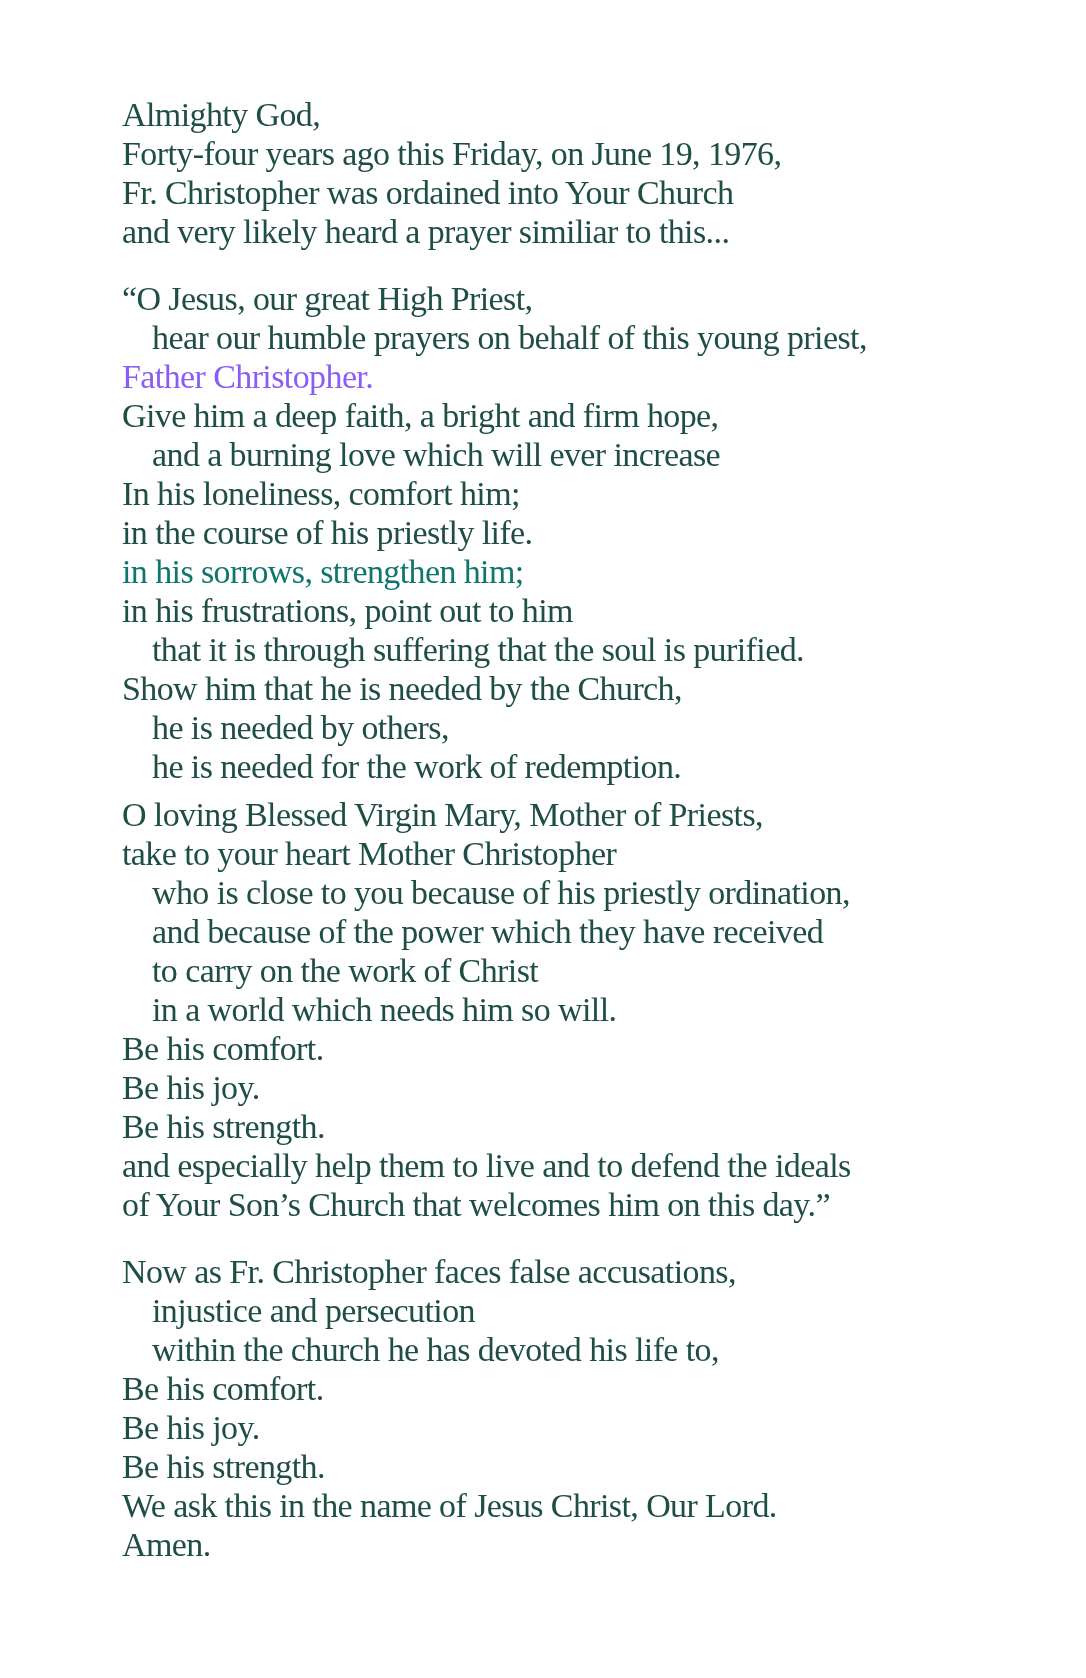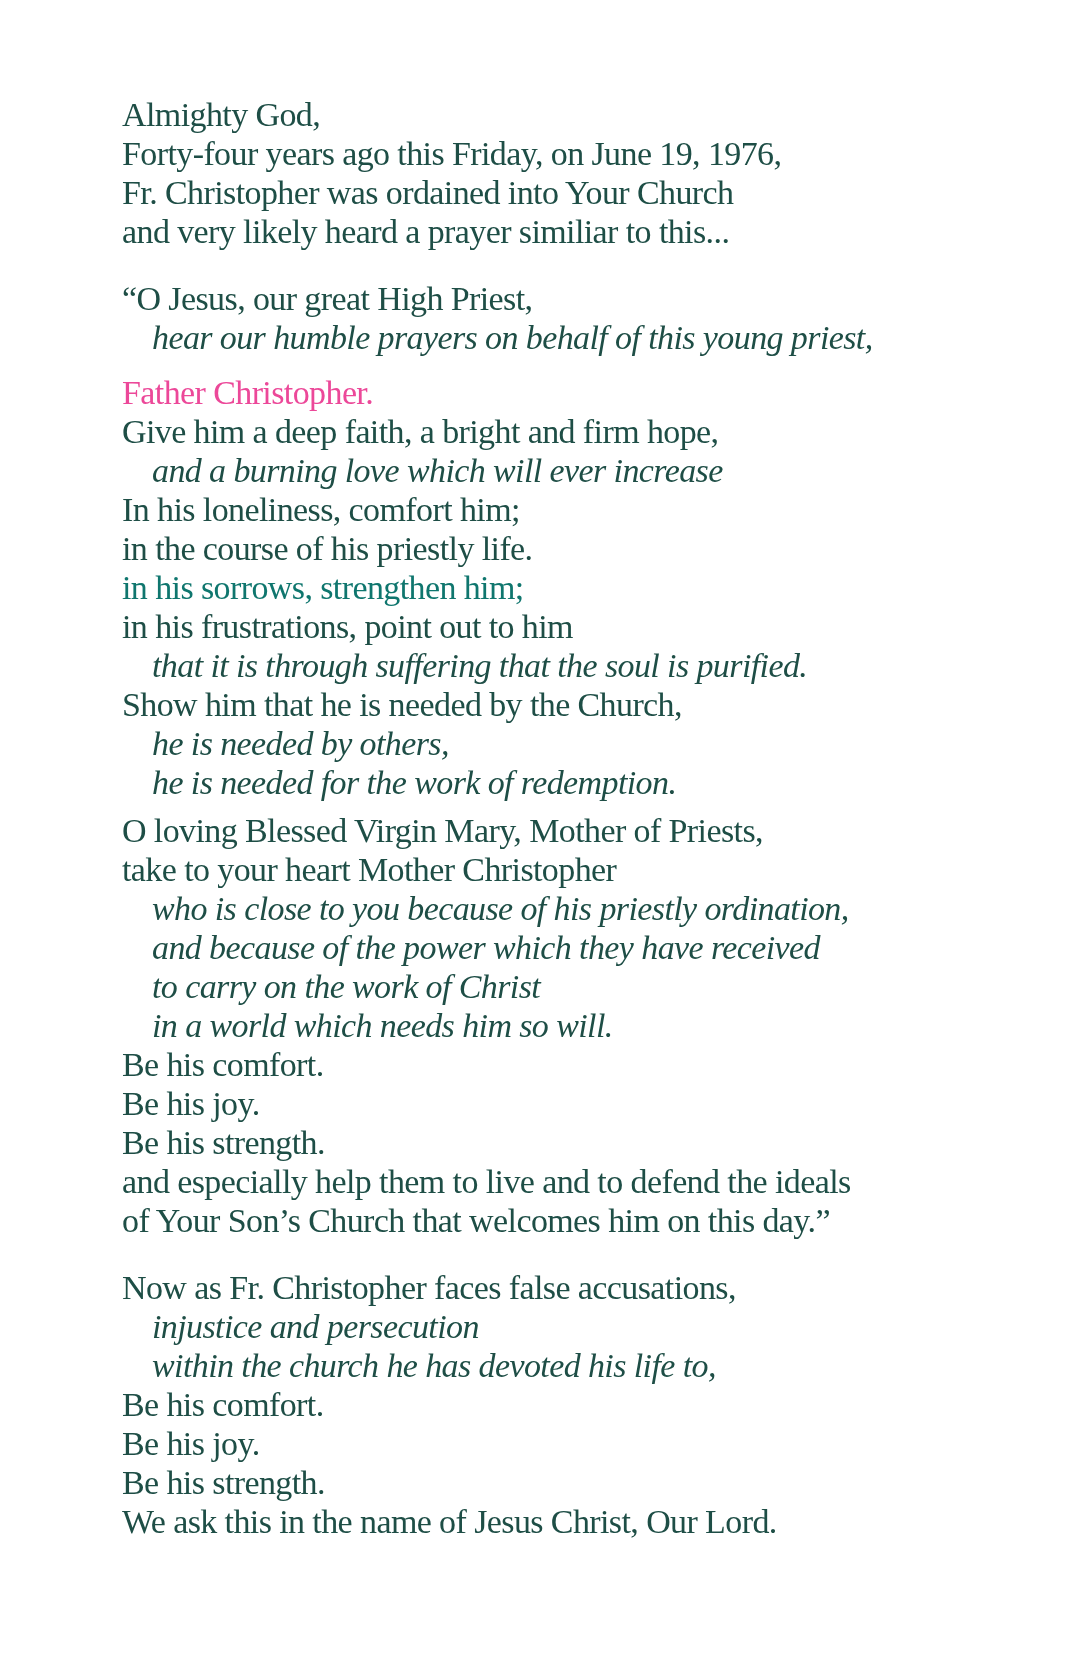--- a/index.html
+++ b/index.html
@@ -28,38 +28,37 @@
   }
   .line {
     font-size: 34px;
     line-height: 39px;
     letter-spacing: -0.6px;
     color: #1e4e46;
     white-space: pre;
   }
   .line.indented {
     padding-left: 30px;
-    font-style: italic;
   }
 </style>
 </head>
 <body>
 
 <div class="page">
   <div id="prayer-container">
       <div class="stanza">
         <div class="line" style="color: rgb(30, 78, 70);">Almighty God,</div>
         <div class="line" style="color: rgb(30, 78, 70);">Forty-four years ago this Friday, on June 19, 1976,</div>
         <div class="line" style="color: rgb(30, 78, 70);">Fr. Christopher was ordained into Your Church</div>
         <div class="line" style="color: rgb(30, 78, 70);">and very likely heard a prayer similiar to this...</div>
       </div>
       <div class="stanza">
         <div class="line" style="color: rgb(30, 78, 70);">“O Jesus, our great High Priest,</div>
         <div class="line indented" style="color: rgb(30, 78, 70);">hear our humble prayers on behalf of this young priest,</div>
-        <div class="line" style="color: #ec4899; margin-top: 16px;">Father Christopher.</div>
+        <div class="line" style="color: #8b5cf6;">Father Christopher.</div>
         <div class="line" style="color: rgb(30, 78, 70);">Give him a deep faith, a bright and firm hope,</div>
         <div class="line indented" style="color: rgb(30, 78, 70);">and a burning love which will ever increase</div>
         <div class="line" style="color: rgb(30, 78, 70);">In his loneliness, comfort him;</div>
         <div class="line" style="color: rgb(30, 78, 70);">in the course of his priestly life.</div>
         <div class="line" style="color: #0f766e;">in his sorrows, strengthen him;</div>
         <div class="line" style="color: rgb(30, 78, 70);">in his frustrations, point out to him</div>
         <div class="line indented" style="color: rgb(30, 78, 70);">that it is through suffering that the soul is purified.</div>
         <div class="line" style="color: rgb(30, 78, 70);">Show him that he is needed by the Church,</div>
         <div class="line indented" style="color: rgb(30, 78, 70);">he is needed by others,</div>
         <div class="line indented" style="color: rgb(30, 78, 70);">he is needed for the work of redemption.</div>
@@ -78,15 +77,16 @@
         <div class="line" style="color: rgb(30, 78, 70);">of Your Son’s Church that welcomes him on this day.”</div>
       </div>
       <div class="stanza">
         <div class="line" style="color: rgb(30, 78, 70);">Now as Fr. Christopher faces false accusations,</div>
         <div class="line indented" style="color: rgb(30, 78, 70);">injustice and persecution</div>
         <div class="line indented" style="color: rgb(30, 78, 70);">within the church he has devoted his life to,</div>
         <div class="line" style="color: rgb(30, 78, 70);">Be his comfort.</div>
         <div class="line" style="color: rgb(30, 78, 70);">Be his joy.</div>
         <div class="line" style="color: rgb(30, 78, 70);">Be his strength.</div>
         <div class="line" style="color: rgb(30, 78, 70);">We ask this in the name of Jesus Christ, Our Lord.</div>
+        <div class="line" style="color: rgb(30, 78, 70);">Amen.</div>
       </div>
     </div>
 </div>
 
 </body></html>

